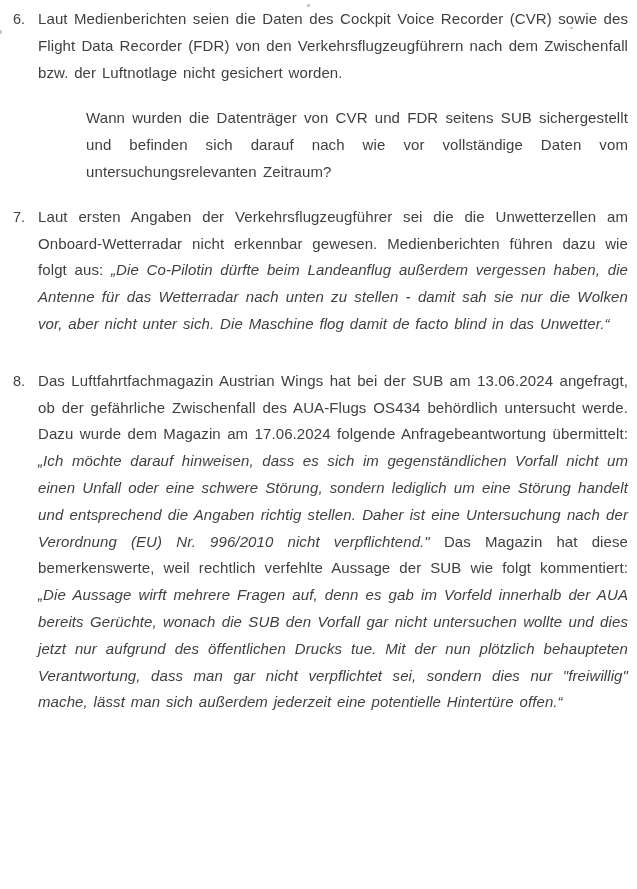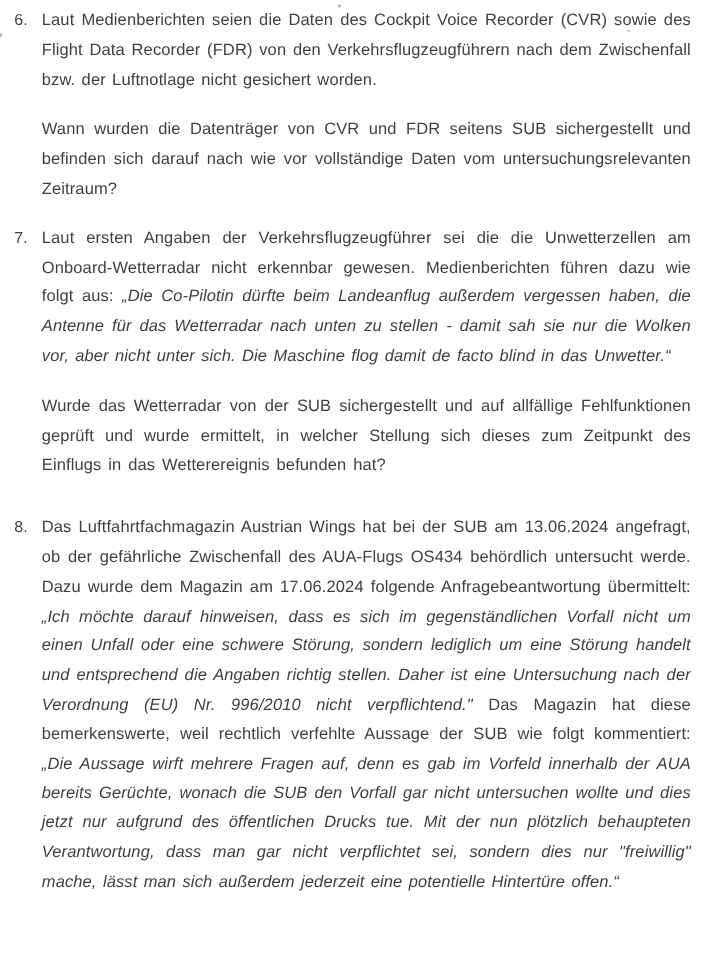--- a/index.html
+++ b/index.html
@@ -43,20 +43,21 @@
     text-align: justify;
     letter-spacing: 0.1px;
     word-spacing: 1.5px;
   }
   .para:last-child {
     margin-bottom: 0;
   }
   .para.question {
     font-weight: 700;
     word-spacing: 2px;
+    margin-left: 48px;
   }
   .seg-normal { font-style: normal; font-weight: 400; }
   .seg-italic { font-style: italic; font-weight: 400; }
   #item-8 { margin-top: 30px; }
   .speck {
     position: absolute;
     background: #b9b9b9;
     border-radius: 50%;
   }
   .speck-1 { left: 307px; top: 4px;  width: 3px; height: 3px; }
@@ -74,21 +75,20 @@
 
   <div class="item" id="item-6">
     <span class="item-number">6.</span>
     <p class="para"><span class="seg-normal">Laut Medienberichten seien die Daten des Cockpit Voice Recorder (CVR) sowie des Flight Data Recorder (FDR) von den Verkehrsflugzeugführern nach dem Zwischenfall bzw. der Luftnotlage nicht gesichert worden.</span></p>
     <p class="para question"><span class="seg-normal">Wann wurden die Datenträger von CVR und FDR seitens SUB sichergestellt und befinden sich darauf nach wie vor vollständige Daten vom untersuchungsrelevanten Zeitraum?</span></p>
   </div>
 
   <div class="item" id="item-7">
     <span class="item-number">7.</span>
     <p class="para"><span class="seg-normal">Laut ersten Angaben der Verkehrsflugzeugführer sei die die Unwetterzellen am Onboard-Wetterradar nicht erkennbar gewesen. Medienberichten führen dazu wie folgt aus: </span><span class="seg-italic">„Die Co-Pilotin dürfte beim Landeanflug außerdem vergessen haben, die Antenne für das Wetterradar nach unten zu stellen - damit sah sie nur die Wolken vor, aber nicht unter sich. Die Maschine flog damit de facto blind in das Unwetter.“</span></p>
-    <p class="para question"><span class="seg-normal">Wurde das Wetterradar von der SUB sichergestellt und auf allfällige Fehlfunktionen geprüft und wurde ermittelt, in welcher Stellung sich dieses zum Zeitpunkt des Einflugs in das Wetterereignis befunden hat?</span></p>
   </div>
 
   <div class="item" id="item-8">
     <span class="item-number">8.</span>
     <p class="para"><span class="seg-normal">Das Luftfahrtfachmagazin Austrian Wings hat bei der SUB am 13.06.2024 angefragt, ob der gefährliche Zwischenfall des AUA-Flugs OS434 behördlich untersucht werde. Dazu wurde dem Magazin am 17.06.2024 folgende Anfragebeantwortung übermittelt: </span><span class="seg-italic">„Ich möchte darauf hinweisen, dass es sich im gegenständlichen Vorfall nicht um einen Unfall oder eine schwere Störung, sondern lediglich um eine Störung handelt und entsprechend die Angaben richtig stellen. Daher ist eine Untersuchung nach der Verordnung (EU) Nr. 996/2010 nicht verpflichtend." </span><span class="seg-normal">Das Magazin hat diese bemerkenswerte, weil rechtlich verfehlte Aussage der SUB wie folgt kommentiert: </span><span class="seg-italic">„Die Aussage wirft mehrere Fragen auf, denn es gab im Vorfeld innerhalb der AUA bereits Gerüchte, wonach die SUB den Vorfall gar nicht untersuchen wollte und dies jetzt nur aufgrund des öffentlichen Drucks tue. Mit der nun plötzlich behaupteten Verantwortung, dass man gar nicht verpflichtet sei, sondern dies nur "freiwillig" mache, lässt man sich außerdem jederzeit eine potentielle Hintertüre offen.“</span></p>
   </div>
 
 </div>
 
 </body></html>

